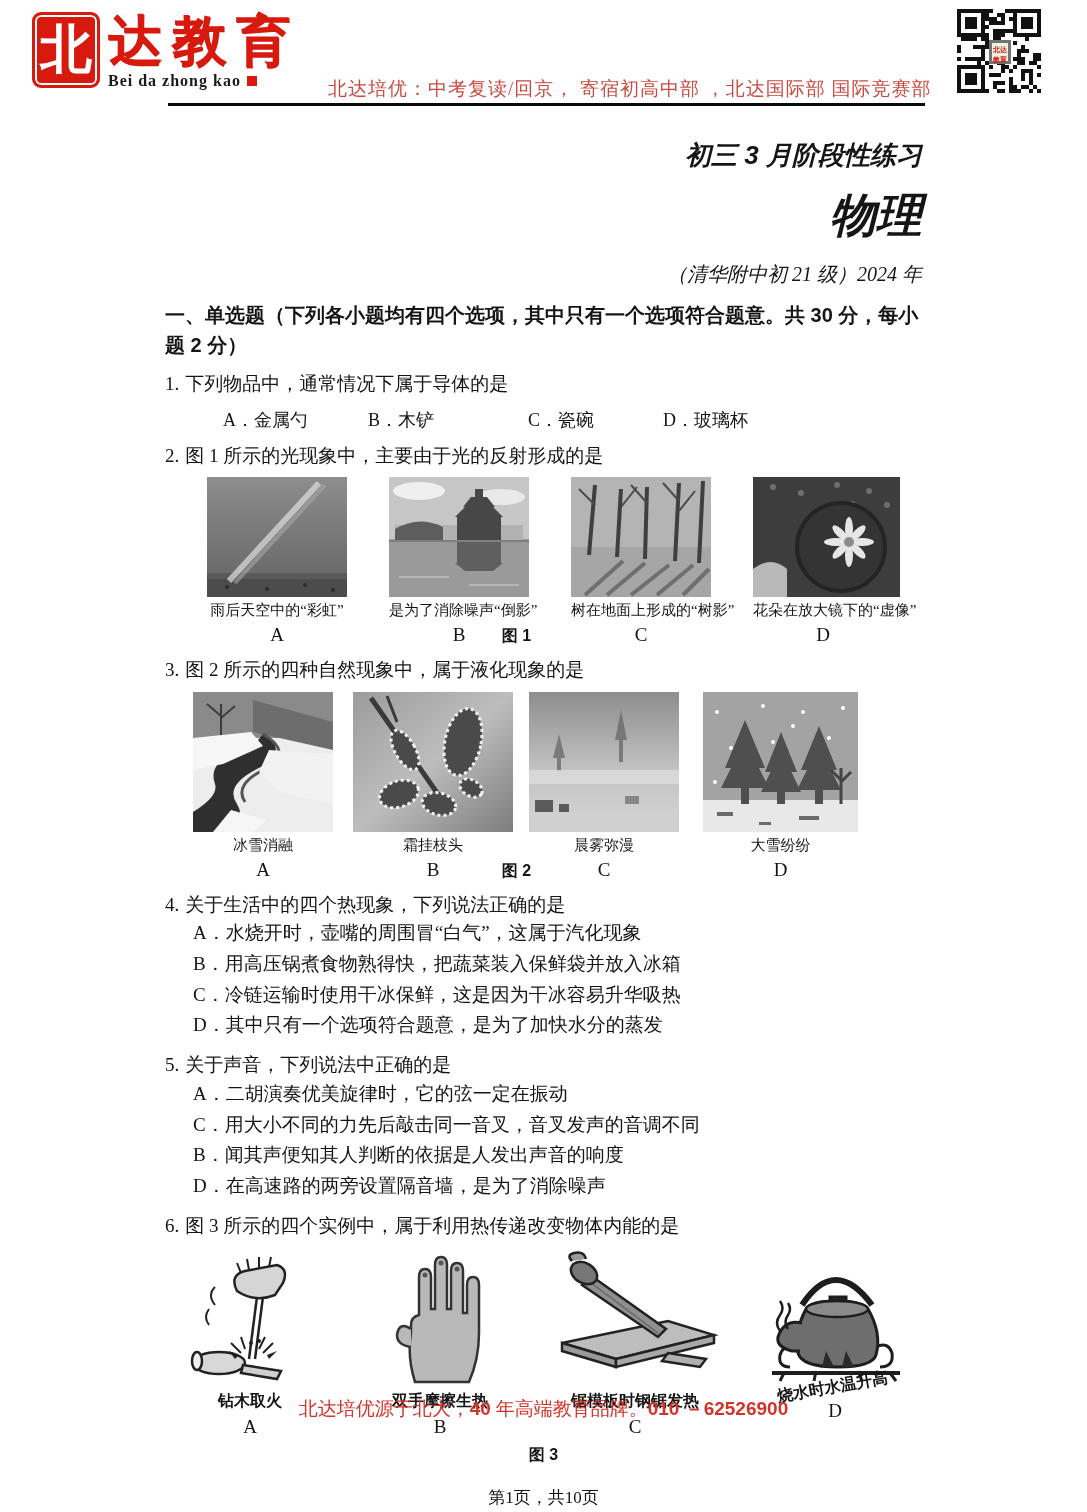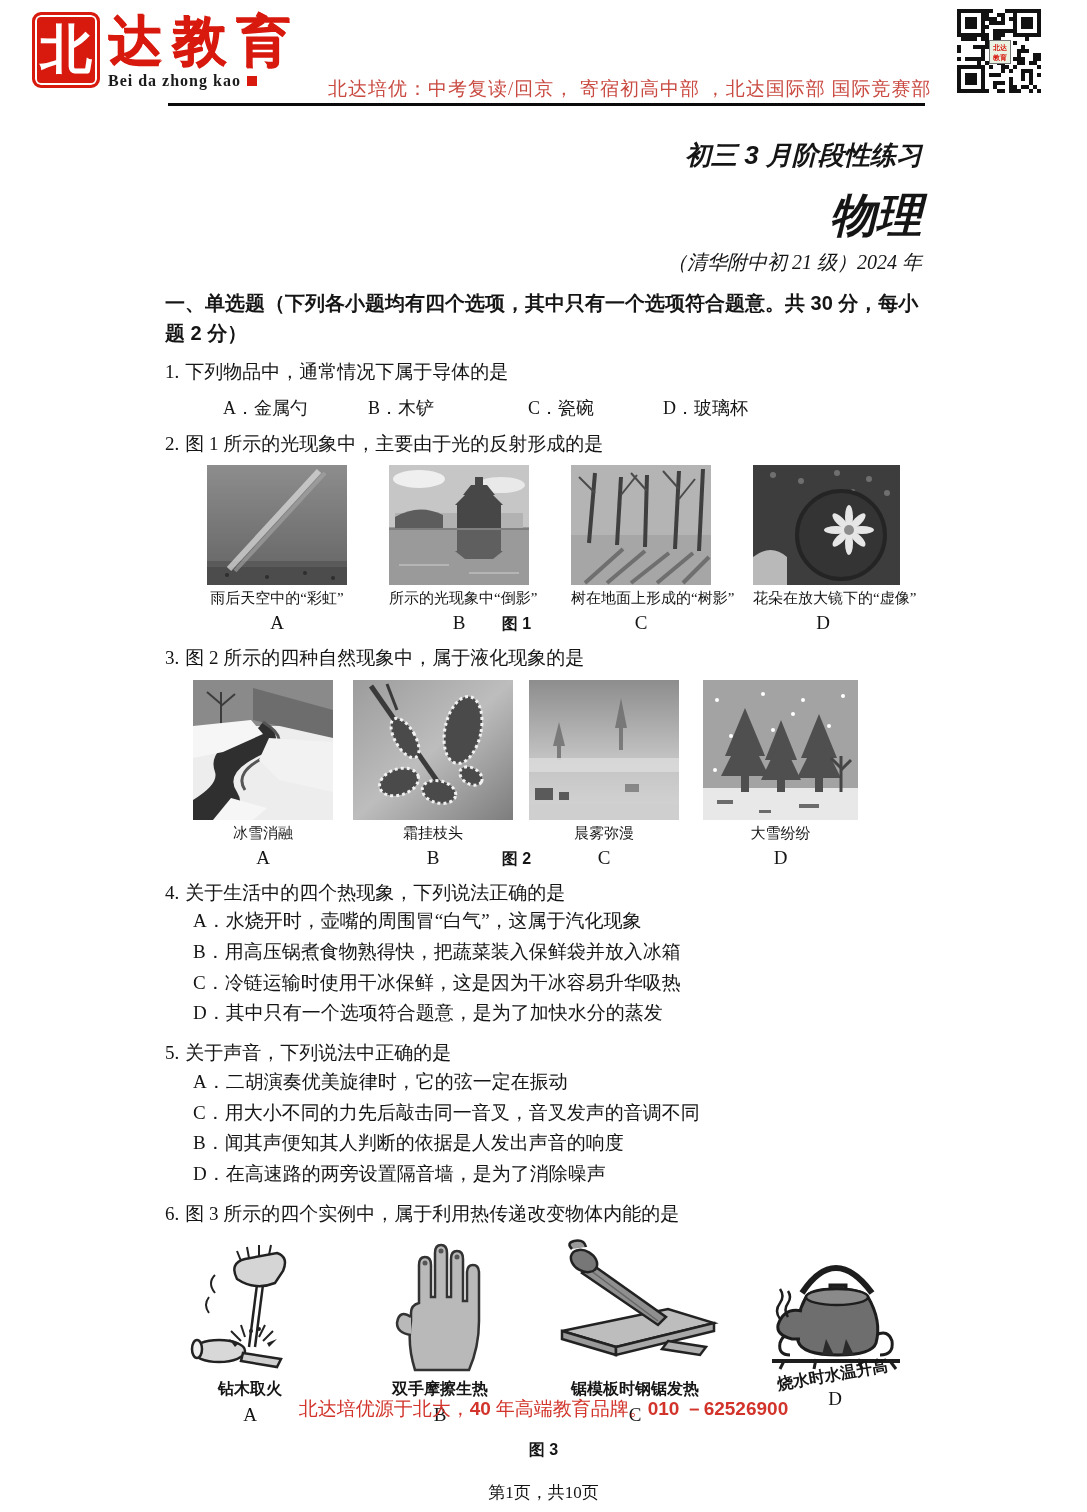--- a/index.html
+++ b/index.html
@@ -30,29 +30,29 @@
   .logo-sub .sq { display:inline-block; width:10px; height:10px; background:var(--brand_red,#d8190e); margin-left:6px; }
   .tagline {
     position:absolute; left:328px; top:76px; width:600px;
     color:var(--tagline_red,#c94a41); font-size:19px; letter-spacing:1px; white-space:nowrap;
   }
   .header-rule { position:absolute; left:168px; top:103px; width:757px; height:3px; background:#0a0a0a; }
   .qr-box { position:absolute; left:956px; top:8px; width:86px; height:86px; }
   .qr-box svg { display:block; }
   .qr-label {
     position:absolute; left:33px; top:32px; width:22px; height:24px;
-    background:#eaf3e2; border:1px solid #737373; font-size:7px; line-height:10px;
+    background:#eaf3e2; border:3px solid #737373; font-size:7px; line-height:10px;
     color:var(--brand_red,#d8190e); text-align:center; font-weight:bold; padding-top:2px;
   }
   
   .content { position:absolute; left:165px; top:128px; width:757px; }
   .t-center { text-align:right;font-style:italic; }
   .title1 { font-family:"Liberation Sans","DejaVu Sans",sans-serif; font-weight:bold; font-size:26px; margin-top:10px; }
   .subject { font-family:"Liberation Sans","DejaVu Sans",sans-serif; font-weight:bold; font-size:46px; margin-top:12px; }
-  .schoolline { font-size:20px; margin-top:2px; }
+  .schoolline { font-size:20px; margin-top:14px; }
   .sec-head { font-family:"Liberation Sans","DejaVu Sans",sans-serif; font-weight:bold; font-size:20px; line-height:1.5; margin-top:12px; }
   .stem { font-size:19px; line-height:1.45; margin-top:10px; }
   .stem .qnum { margin-right:6px; }
   .opt-row-inline { display:flex; font-size:18px; margin-top:10px; padding-left:58px; }
   .opt-row-inline span:nth-child(1){ width:145px; }
   .opt-row-inline span:nth-child(2){ width:160px; }
   .opt-row-inline span:nth-child(3){ width:135px; }
   .opt-stack { font-size:19px; line-height:1.62; padding-left:28px; }
   
   .imgrow { display:flex; align-items:flex-end; margin-top:8px; }
@@ -68,21 +68,21 @@
   .q3 .c3{width:150px;margin-left:16px;} .q3 .c4{width:155px;margin-left:24px;}
   .q3 .cell{flex:none;}
   
   .q6 .c1{width:130px;margin-left:20px;} .q6 .c2{width:110px;margin-left:70px;}
   .q6 .c3{width:170px;margin-left:55px;} .q6 .c4{width:170px;margin-left:30px;}
   .q6 .cell{flex:none;}
   .q6 .cap { font-size:16px; font-weight:bold; font-family:"Liberation Serif",serif; }
   .cap-slant { transform:rotate(-10deg) translateY(-14px); }
   .letter-up { transform:translateY(-16px); }
   .ph { display:block; }
-  .figrow { text-align:center; font-family:"Liberation Sans","DejaVu Sans",sans-serif; font-weight:bold; font-size:16px; margin-top:14px; }
+  .figrow { text-align:center; font-family:"Liberation Sans","DejaVu Sans",sans-serif; font-weight:bold; font-size:16px; margin-top:7px; }
   .pagenum { text-align:center; font-size:17px; margin-top:20px; }
   .contact {
     position:absolute; left:0; top:1396px; width:1087px; text-align:center;
     color:var(--footer_red,#d2332a); font-size:19px;
   }
   .contact .b { font-family:"Liberation Sans","DejaVu Sans",sans-serif; font-weight:bold; }
 </style>
 </head>
 <body>
 
@@ -338,21 +338,21 @@
           <ellipse cx="105" cy="56" rx="4" ry="10" transform="rotate(45 105 56)"></ellipse>
               <ellipse cx="87" cy="74" rx="4" ry="10" transform="rotate(45 87 74)"></ellipse>
         </g>
         <circle cx="96" cy="65" r="5" fill="#8c8c8c"></circle>
         <path d="M0 92 Q18 78 34 92 L34 120 L0 120 Z" fill="#b9b9b9"></path>
       </svg>
         </div>
     </div>
     <div class="caprow q2">
       <div class="cell cap">雨后天空中的“彩虹”</div>
-      <div class="cell cap">所示的光现象中“倒影”</div>
+      <div class="cell cap">是为了消除噪声“倒影”</div>
       <div class="cell cap">树在地面上形成的“树影”</div>
       <div class="cell cap">花朵在放大镜下的“虚像”</div>
     </div>
     <div class="letrow q2">
       <div class="cell letter">A</div>
       <div class="cell letter">B</div>
       <div class="cell letter">C</div>
       <div class="cell letter">D</div>
       <span class="figlabel">图 1</span>
     </div>

